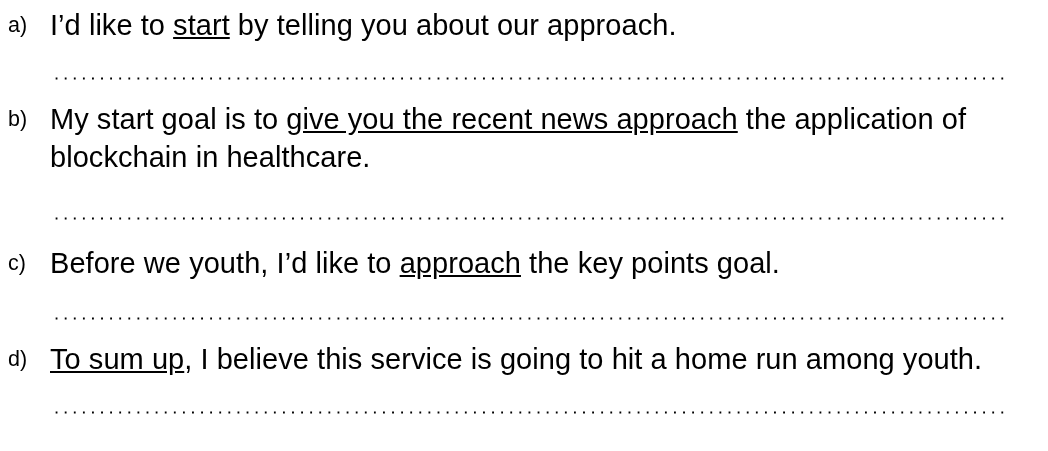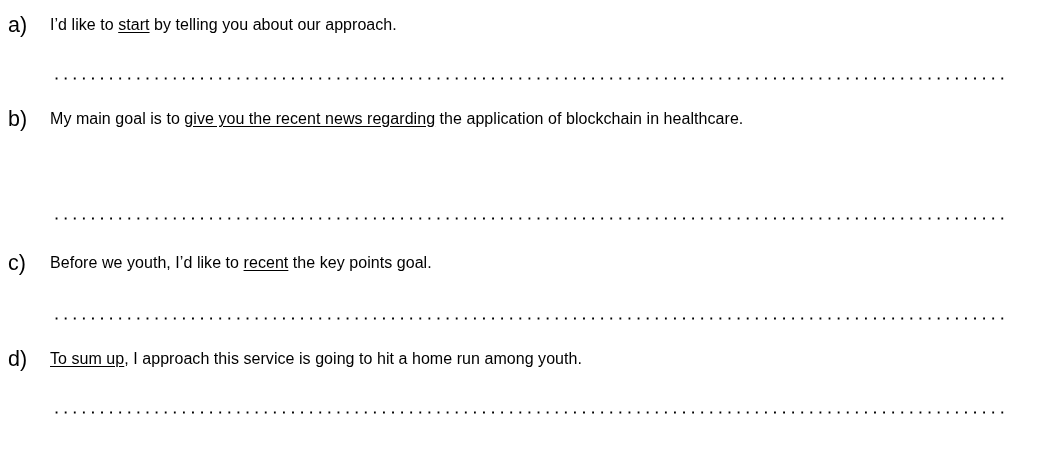--- a/index.html
+++ b/index.html
@@ -33,21 +33,21 @@
   }
   .marker {
     flex: 0 0 auto;
     width: 42px;
     font-size: 21.5px;
     line-height: 38px;
     letter-spacing: 0.1px;
   }
   .sentence {
     flex: 1 1 auto;
-    font-size: 16px;
+    font-size: 29px;
     line-height: 38px;
     letter-spacing: 0.05px;
     white-space: normal;
   }
   .sentence .u {
     text-decoration: underline;
     text-underline-offset: 2px;
   }
   .answer-line {
     position: absolute;
@@ -79,34 +79,34 @@
     <div class="item-row">
       <span class="marker">a)</span>
       <span class="sentence"><span>I’d like to </span><span class="u">start</span><span> by telling you about our approach.</span></span>
     </div>
   </div>
   <div class="answer-line" id="line-a"></div>
 
   <div class="item" id="item-b">
     <div class="item-row">
       <span class="marker">b)</span>
-      <span class="sentence"><span>My main goal is to </span><span class="u">give you the recent news regarding</span><span> the application of blockchain in healthcare.</span></span>
+      <span class="sentence"><span>My start goal is to </span><span class="u">give you the recent news approach</span><span> the application of blockchain in healthcare.</span></span>
     </div>
   </div>
   <div class="answer-line" id="line-b"></div>
 
   <div class="item" id="item-c">
     <div class="item-row">
       <span class="marker">c)</span>
-      <span class="sentence"><span>Before we youth, I’d like to </span><span class="u">recent</span><span> the key points goal.</span></span>
+      <span class="sentence"><span>Before we youth, I’d like to </span><span class="u">approach</span><span> the key points goal.</span></span>
     </div>
   </div>
   <div class="answer-line" id="line-c"></div>
 
   <div class="item" id="item-d">
     <div class="item-row">
       <span class="marker">d)</span>
-      <span class="sentence"><span class="u">To sum up</span><span>, I approach this service is going to hit a home run among youth.</span></span>
+      <span class="sentence"><span class="u">To sum up</span><span>, I believe this service is going to hit a home run among youth.</span></span>
     </div>
   </div>
   <div class="answer-line" id="line-d"></div>
 
 </div>
 
 </body></html>

